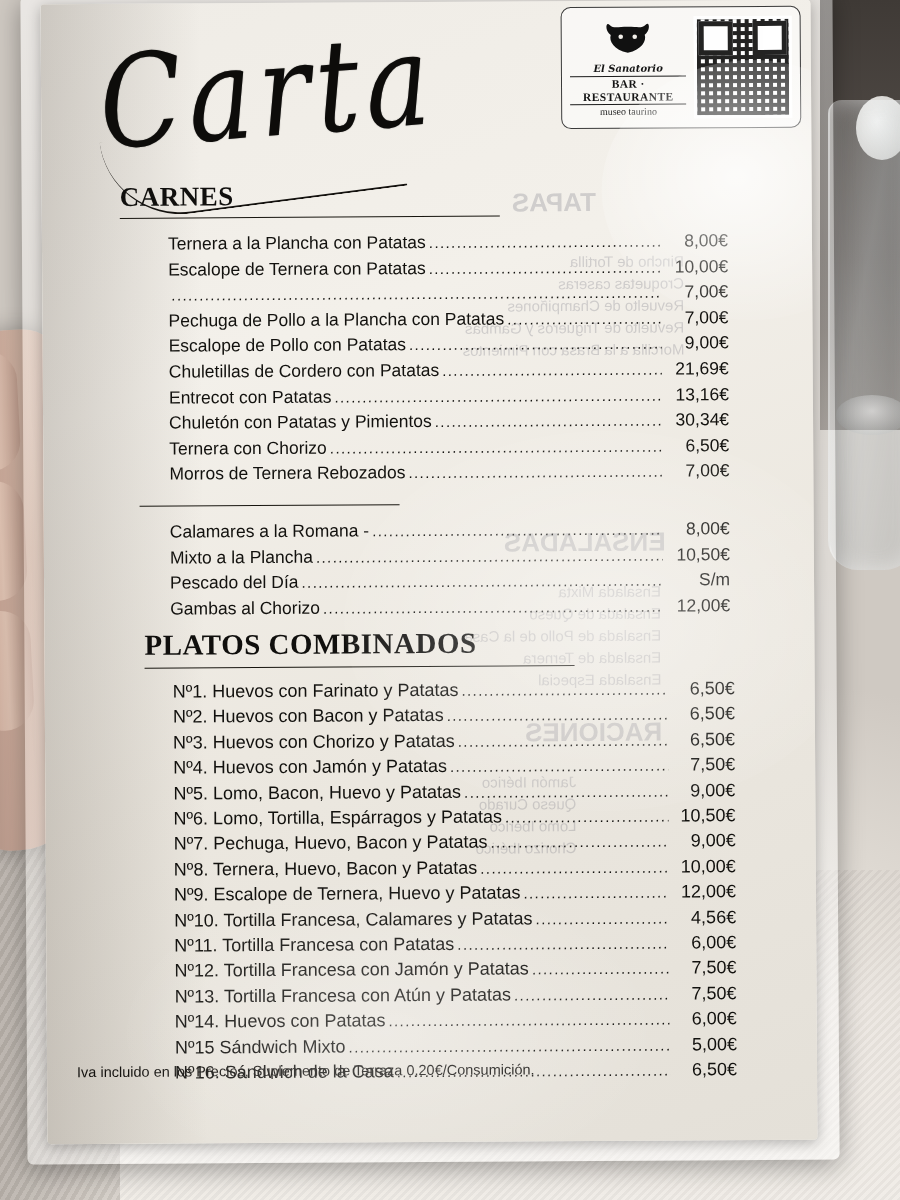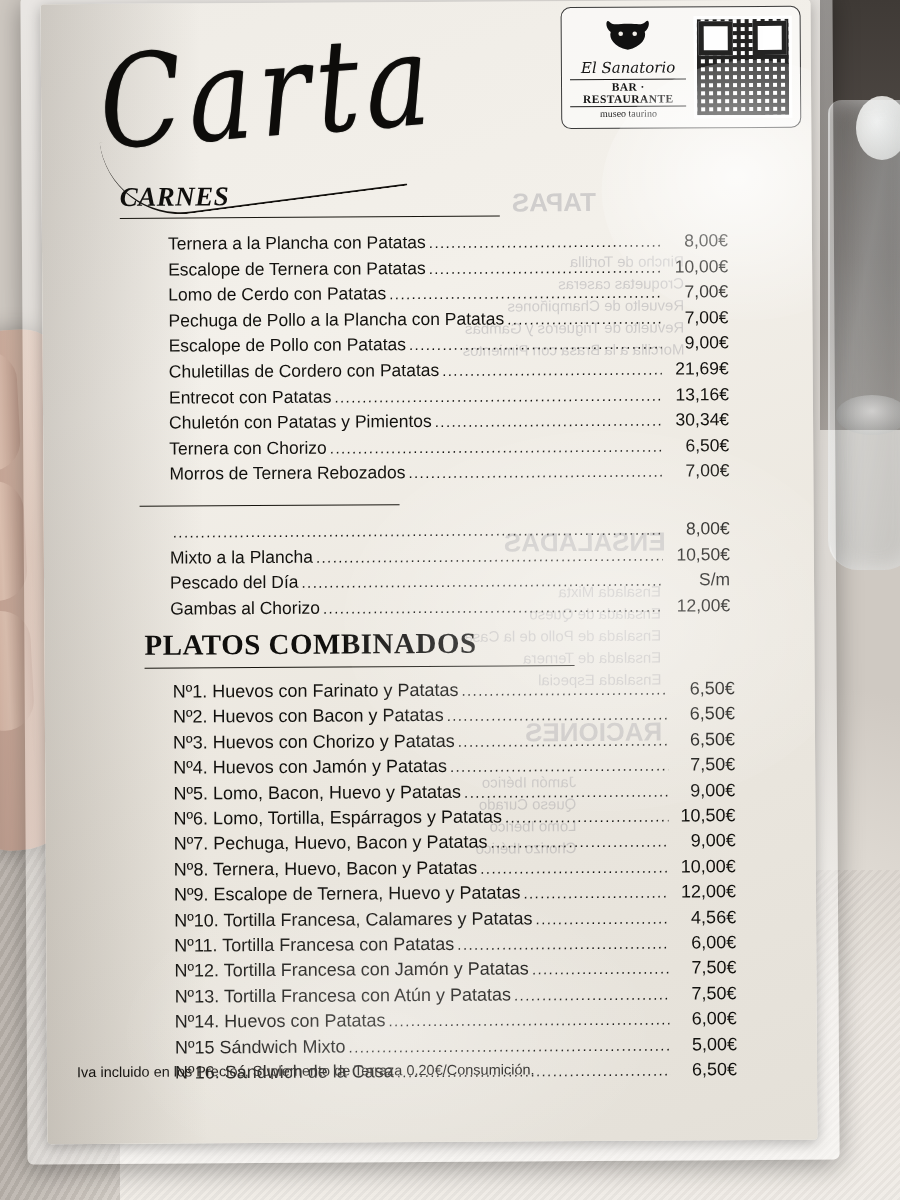--- a/index.html
+++ b/index.html
@@ -150,23 +150,24 @@
     line-height: 1.05;
   }
   .bull {
     font-size: 40px;
     line-height: 40px;
     color: #151515;
   }
   .logo-name {
     font-family: "DejaVu Serif", serif;
     font-style: italic;
-    font-size: 15px;
+    font-size: 10px;
     color: #151515;
     margin-top: 1px;
+    font-weight: bold;
   }
   .logo-sub {
     font-family: "Liberation Serif", serif;
     font-size: 11.5px;
     letter-spacing: .4px;
     color: #151515;
     border-top: 1px solid #1b1b1b;
     border-bottom: 1px solid #1b1b1b;
     margin-top: 2px;
     padding: 1px 0;
@@ -327,35 +328,34 @@
         <div class="logo-name">El Sanatorio</div>
         <div class="logo-sub">BAR · RESTAURANTE</div>
         <div class="logo-sub2">museo taurino</div>
       </div>
       <div class="qr"></div>
     </div>
 
     <div class="carta">Carta</div>
     <div class="carta-swash"></div>
 
-    <div class="section-title" style="left:78px; top:178px;font-style:italic;">CARNES</div>
+    <div class="section-title" style="left:78px; top:178px;">CARNES</div>
     <div class="rule" style="left:78px; top:214px; width:380px;"></div>
     <div class="items" id="list-carnes" style="top:228px;">
         <div class="row">
           <span class="nm">Ternera a la Plancha con Patatas</span>
           <span class="dots">..........................................................................................</span>
           <span class="pr">8,00€</span>
         </div>
         <div class="row">
           <span class="nm">Escalope de Ternera con Patatas</span>
           <span class="dots">..........................................................................................</span>
           <span class="pr">10,00€</span>
         </div>
         <div class="row">
-          <span class="nm">Lomo de Cerdo con Patatas</span>
           <span class="dots">..........................................................................................</span>
           <span class="pr">7,00€</span>
         </div>
         <div class="row">
           <span class="nm">Pechuga de Pollo a la Plancha con Patatas</span>
           <span class="dots">..........................................................................................</span>
           <span class="pr">7,00€</span>
         </div>
         <div class="row">
           <span class="nm">Escalope de Pollo con Patatas</span>
@@ -385,20 +385,21 @@
         <div class="row">
           <span class="nm">Morros de Ternera Rebozados</span>
           <span class="dots">..........................................................................................</span>
           <span class="pr">7,00€</span>
         </div>
       </div>
 
     <div class="rule" style="left:96px; top:502px; width:260px;"></div>
     <div class="items" id="list-pescados" style="top:516px;">
         <div class="row">
+          <span class="nm">Calamares a la Romana -</span>
           <span class="dots">..........................................................................................</span>
           <span class="pr">8,00€</span>
         </div>
         <div class="row">
           <span class="nm">Mixto a la Plancha</span>
           <span class="dots">..........................................................................................</span>
           <span class="pr">10,50€</span>
         </div>
         <div class="row">
           <span class="nm">Pescado del Día</span>

